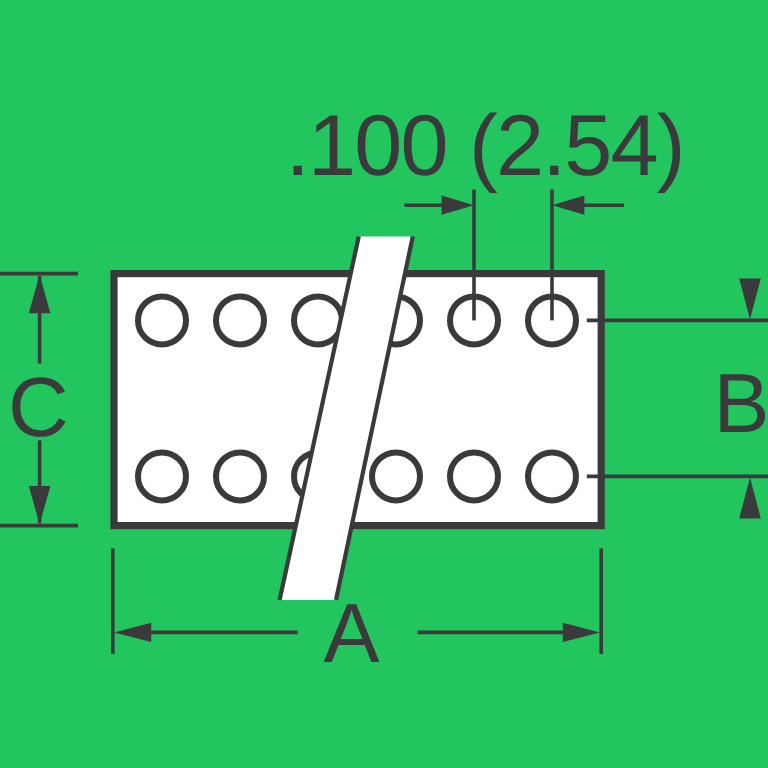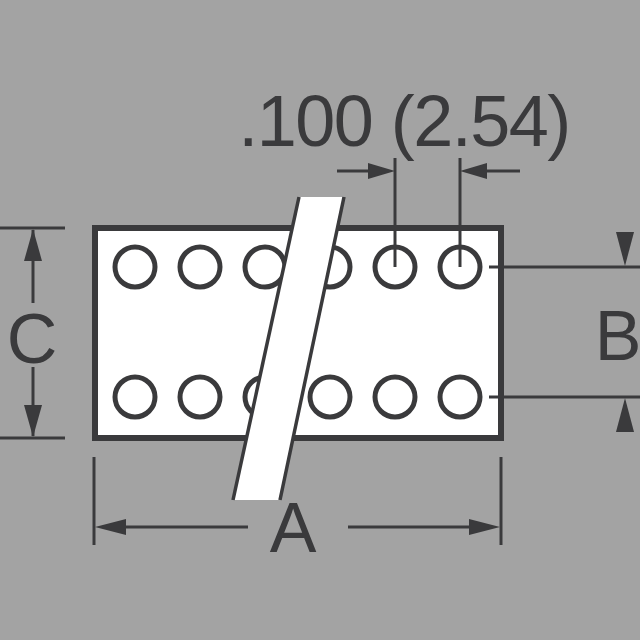--- a/index.html
+++ b/index.html
@@ -4,21 +4,21 @@
 <style>
   html, body {
     margin: 0;
     padding: 0;
     background: #ffffff;
   }
   .stage {
     position: relative;
     width: 640px;
     height: 640px;
-    background: #a3a3a3;
+    background: #22c55e;
     overflow: hidden;
     font-family: "Liberation Sans", sans-serif;
   }
   svg { display: block; }
   svg text {
     fill: #3a3a3c;
     font-family: "Liberation Sans", sans-serif;
   }
   .dim-letter { font-size: 70px; }
   .pitch-label { font-size: 72px; letter-spacing: -1.5px; }

